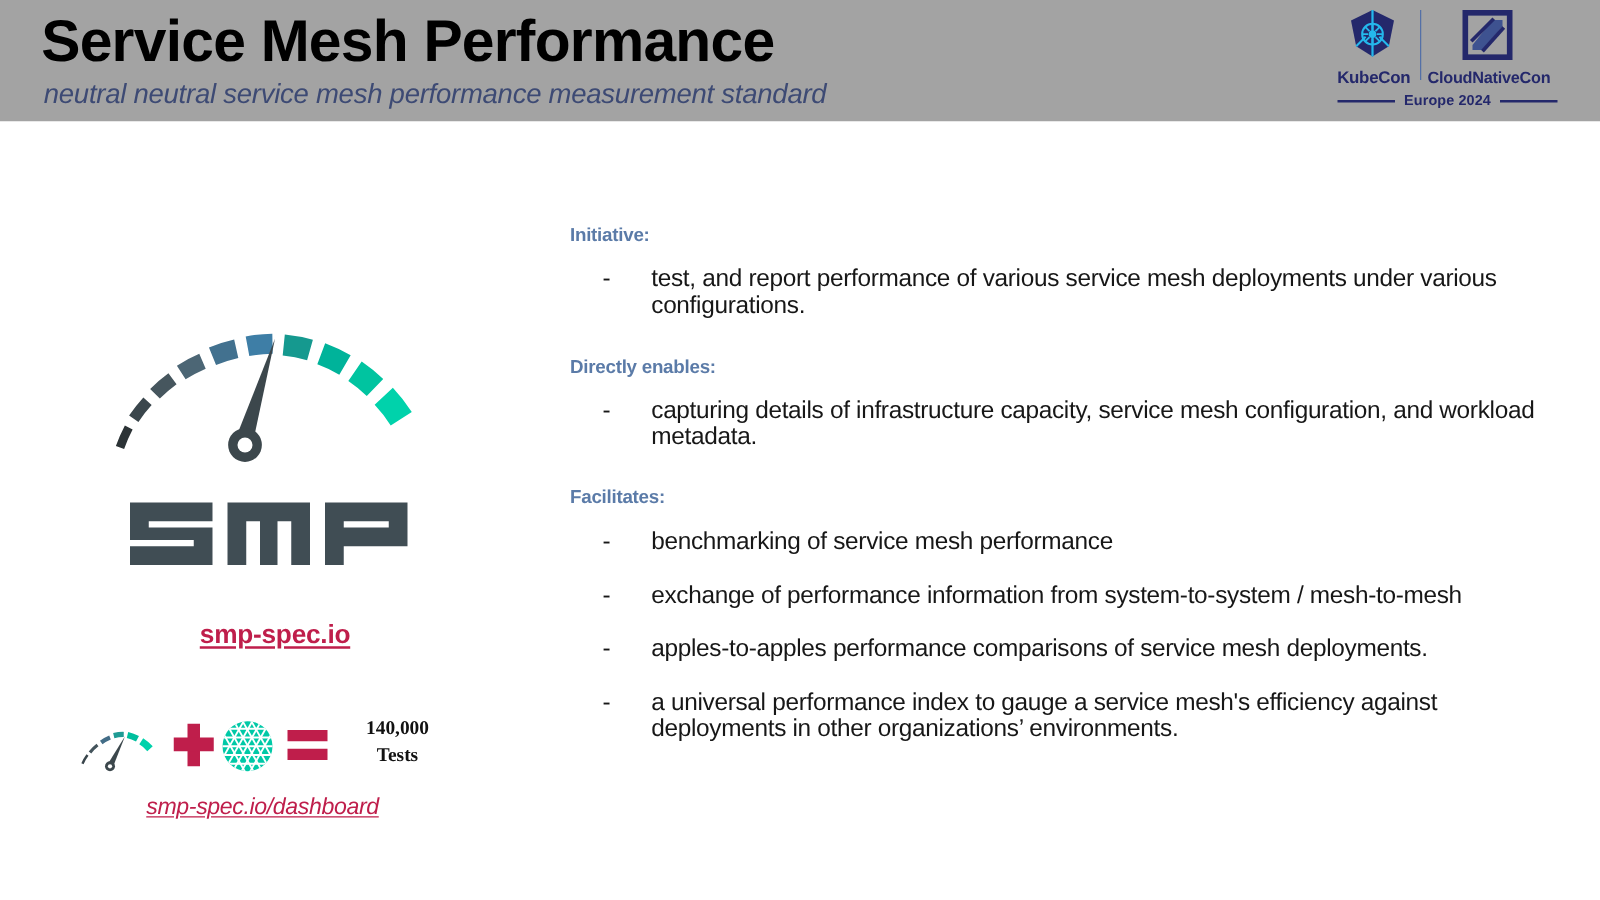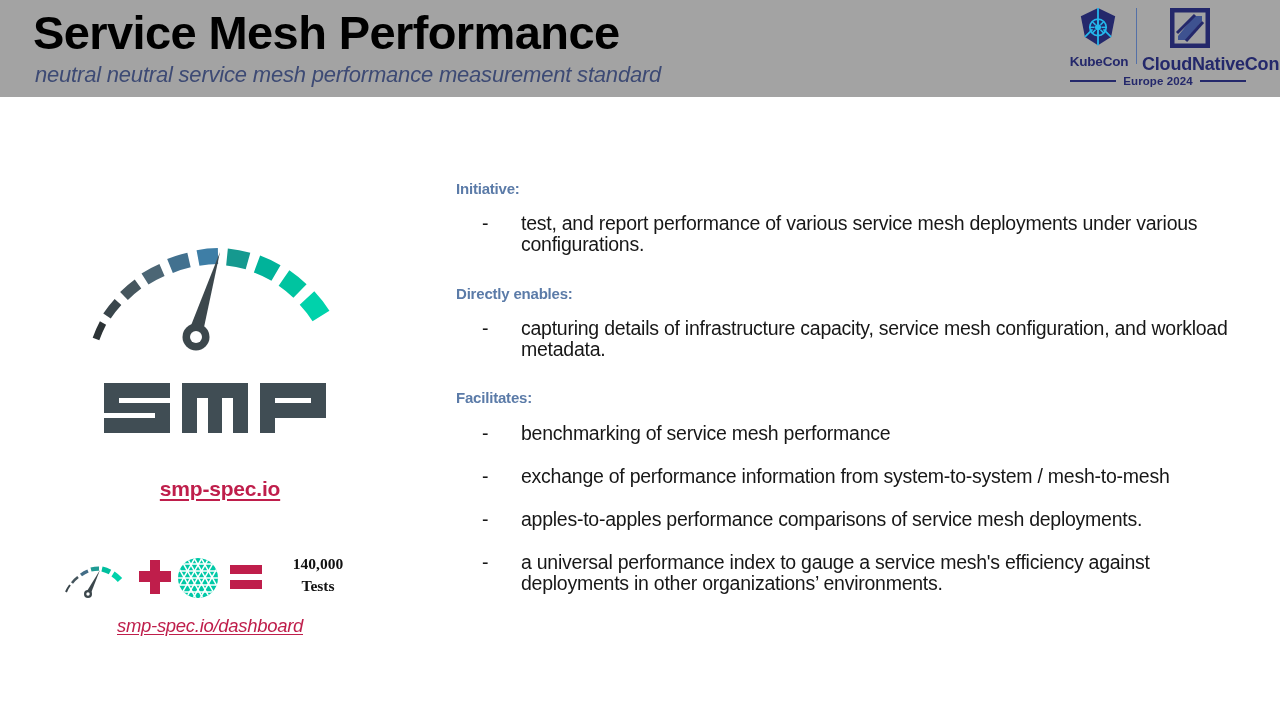--- a/index.html
+++ b/index.html
@@ -102,21 +102,21 @@
     font-weight: bold;
     color: #24286b;
     letter-spacing: -0.2px;
   }
   .conf-cncon {
     position: absolute;
     left: 84px;
     top: 0;
     width: 116px;
     text-align: left;
-    font-size: 18px;
+    font-size: 13px;
     font-weight: bold;
     color: #24286b;
     letter-spacing: -0.2px;
   }
   .conf-year-row {
     position: absolute;
     left: 0;
     top: 70px;
     width: 200px;
     height: 14px;
@@ -135,21 +135,21 @@
     font-weight: bold;
     color: #24286b;
     letter-spacing: 0.1px;
     white-space: nowrap;
   }
 
   
   .left-col {
     position: absolute;
     left: 0;
-    top: 87px;
+    top: 106px;
     width: 440px;
     height: 515px;
   }
   .gauge-big {
     position: absolute;
     left: 72px;
     top: 112px;
     width: 290px;
     height: 165px;
   }

